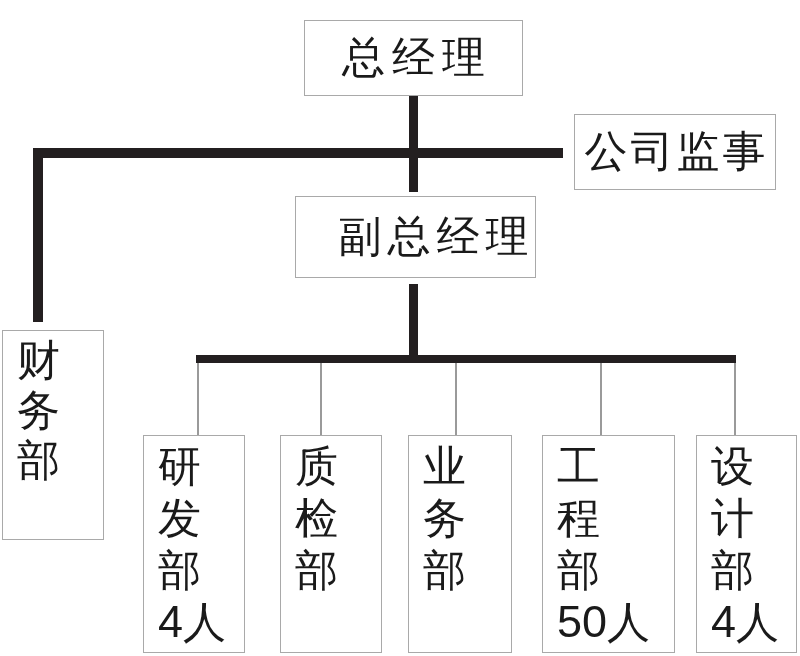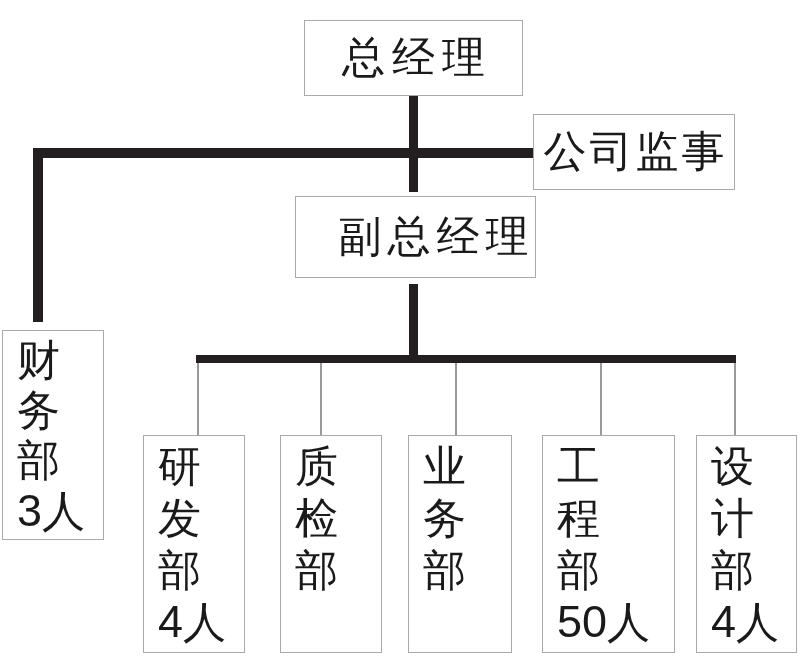--- a/index.html
+++ b/index.html
@@ -18,21 +18,21 @@
   .vbox{padding:4px 0 0 14px;}
   .vchar{height:52px;line-height:52px;font-size:43px;}
   .vbox-finance .vchar{height:50px;line-height:50px;}
   .vcount{height:52px;line-height:52px;font-size:43px;white-space:nowrap;}
   .vcount .num{font-family:"Liberation Sans","DejaVu Sans",sans-serif;font-size:45px;}
   .thick{position:absolute;background:#231f20;}
   .thin-drop{position:absolute;width:2px;height:72px;top:363px;background:#9a9a9a;}
 
   
   #box-gm{left:304px;top:20px;width:219px;height:76px;letter-spacing:7px;text-indent:7px;}
-  #box-supervisor{left:533px;top:114px;width:202px;height:76px;letter-spacing:3px;text-indent:3px;}
+  #box-supervisor{left:574px;top:114px;width:202px;height:76px;letter-spacing:3px;text-indent:3px;}
   #box-dgm{left:295px;top:196px;width:241px;height:82px;letter-spacing:6px;text-indent:6px;padding-left:36px;}
   #box-finance{left:2px;top:330px;width:102px;height:210px;}
   #box-d0{left:143px;top:435px;width:102px;height:218px;}
   #box-d1{left:280px;top:435px;width:102px;height:218px;}
   #box-d2{left:408px;top:435px;width:104px;height:218px;}
   #box-d3{left:542px;top:435px;width:133px;height:218px;}
   #box-d4{left:696px;top:435px;width:101px;height:218px;}
 
   
   #ln-gm-dgm{left:409px;top:88px;width:9px;height:104px;}
@@ -69,21 +69,20 @@
   </div>
 
   <div class="box hlabel" id="box-dgm">
     <span>副总经理</span>
   </div>
 
   <div class="box vbox vbox-finance" id="box-finance">
     <div class="vchar">财</div>
     <div class="vchar">务</div>
     <div class="vchar">部</div>
-    <div class="vcount"><span class="num">3</span><span>人</span></div>
   </div>
 
   <div class="box vbox" id="box-d0">
     <div class="vchar">研</div>
     <div class="vchar">发</div>
     <div class="vchar">部</div>
     <div class="vcount"><span class="num">4</span><span>人</span></div>
   </div>
 
   <div class="box vbox" id="box-d1">

